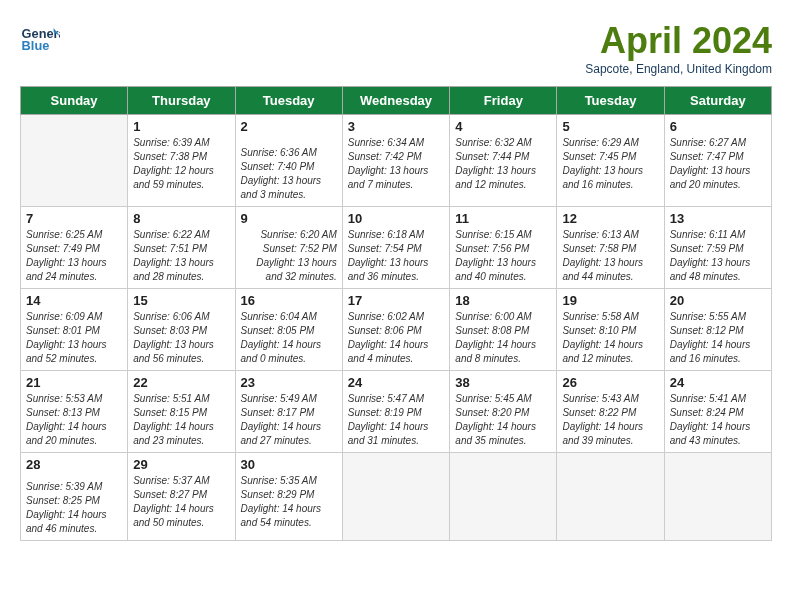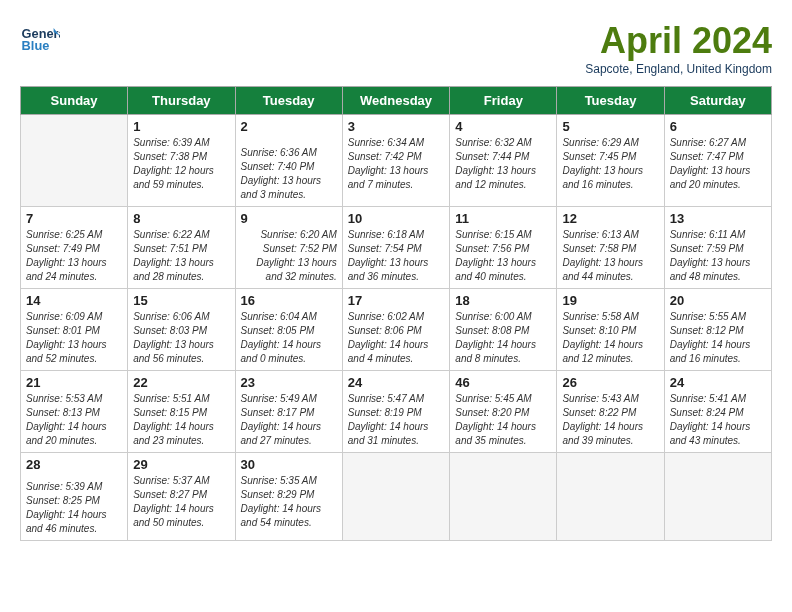--- a/index.html
+++ b/index.html
@@ -277,21 +277,21 @@
 and 27 minutes.</div>
         </td>
         <td>
           <span class="day-num">24</span>
           <div class="day-info" style="white-space: pre-line;">Sunrise: 5:47 AM
 Sunset: 8:19 PM
 Daylight: 14 hours
 and 31 minutes.</div>
         </td>
         <td>
-          <span class="day-num">46</span>
+          <span class="day-num">38</span>
           <div class="day-info" style="white-space: pre-line;">Sunrise: 5:45 AM
 Sunset: 8:20 PM
 Daylight: 14 hours
 and 35 minutes.</div>
         </td>
         <td>
           <span class="day-num">26</span>
           <div class="day-info" style="white-space: pre-line;">Sunrise: 5:43 AM
 Sunset: 8:22 PM
 Daylight: 14 hours

